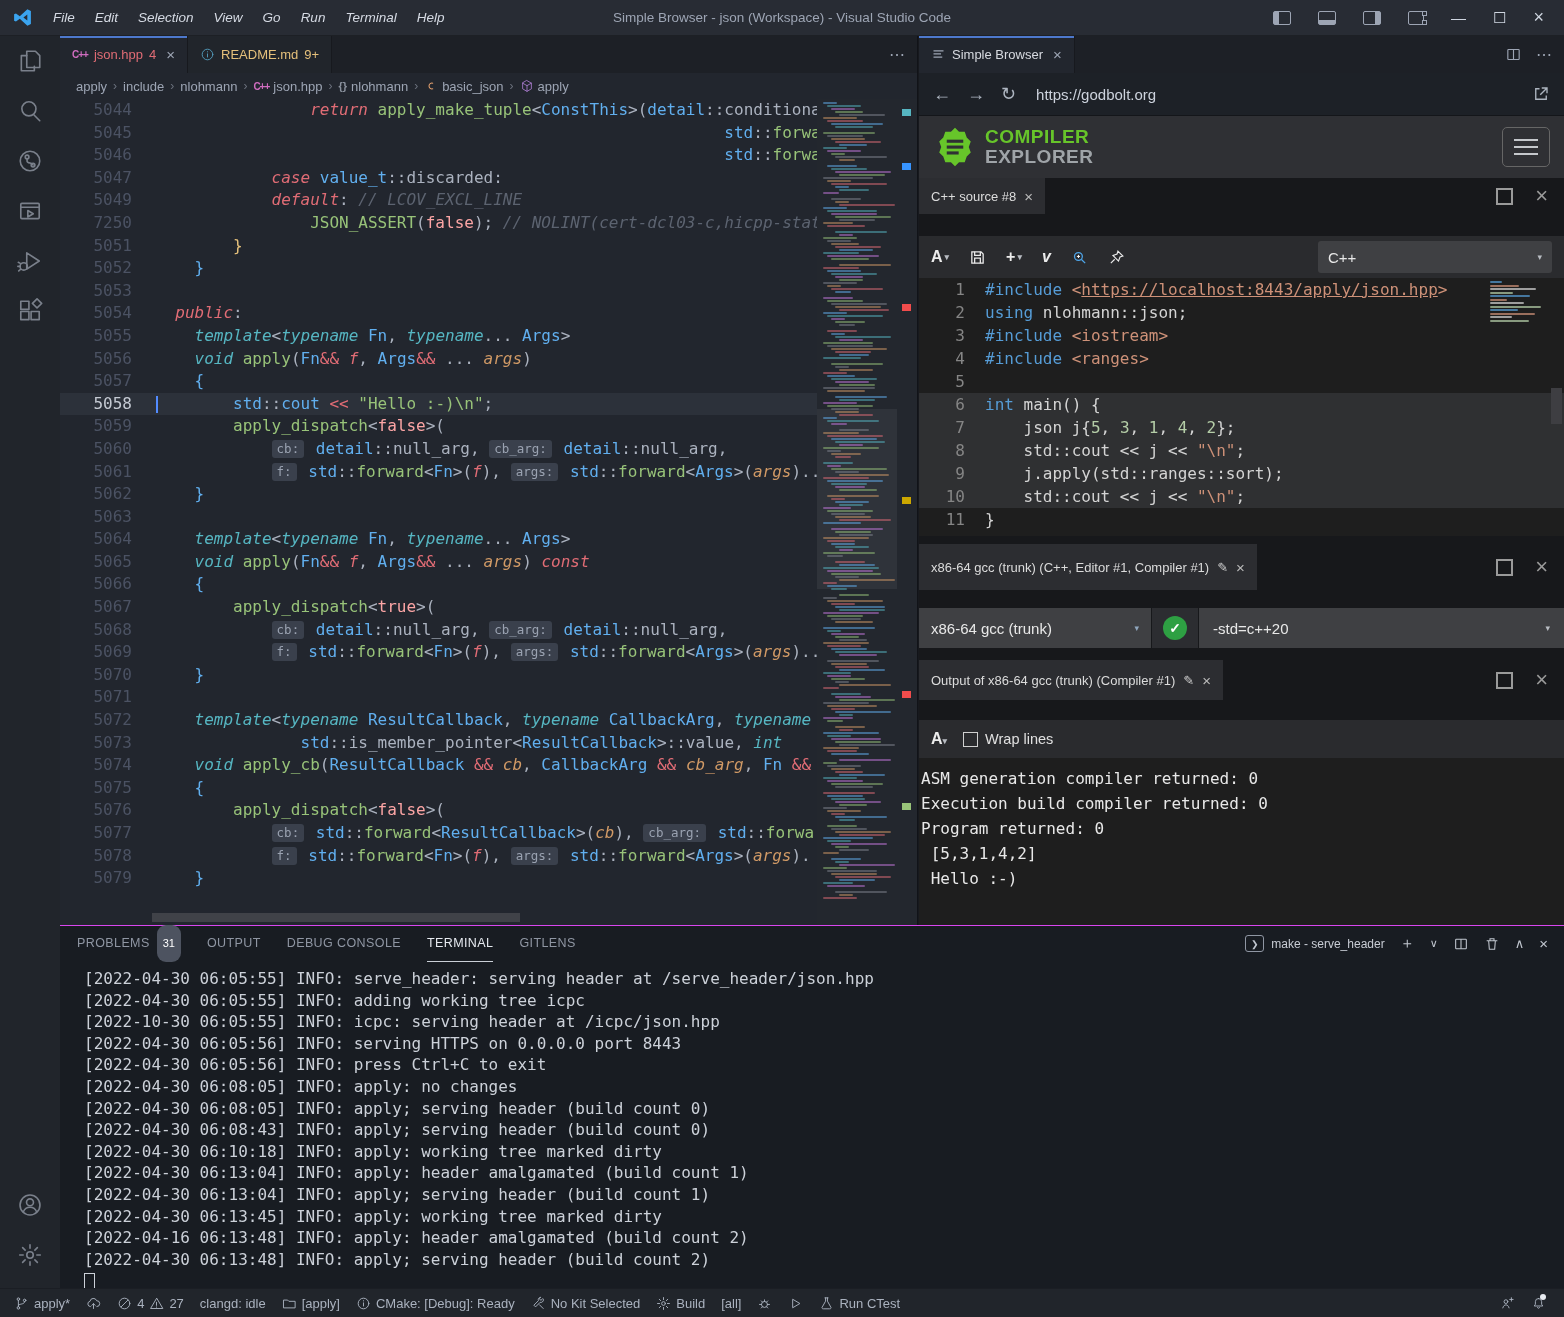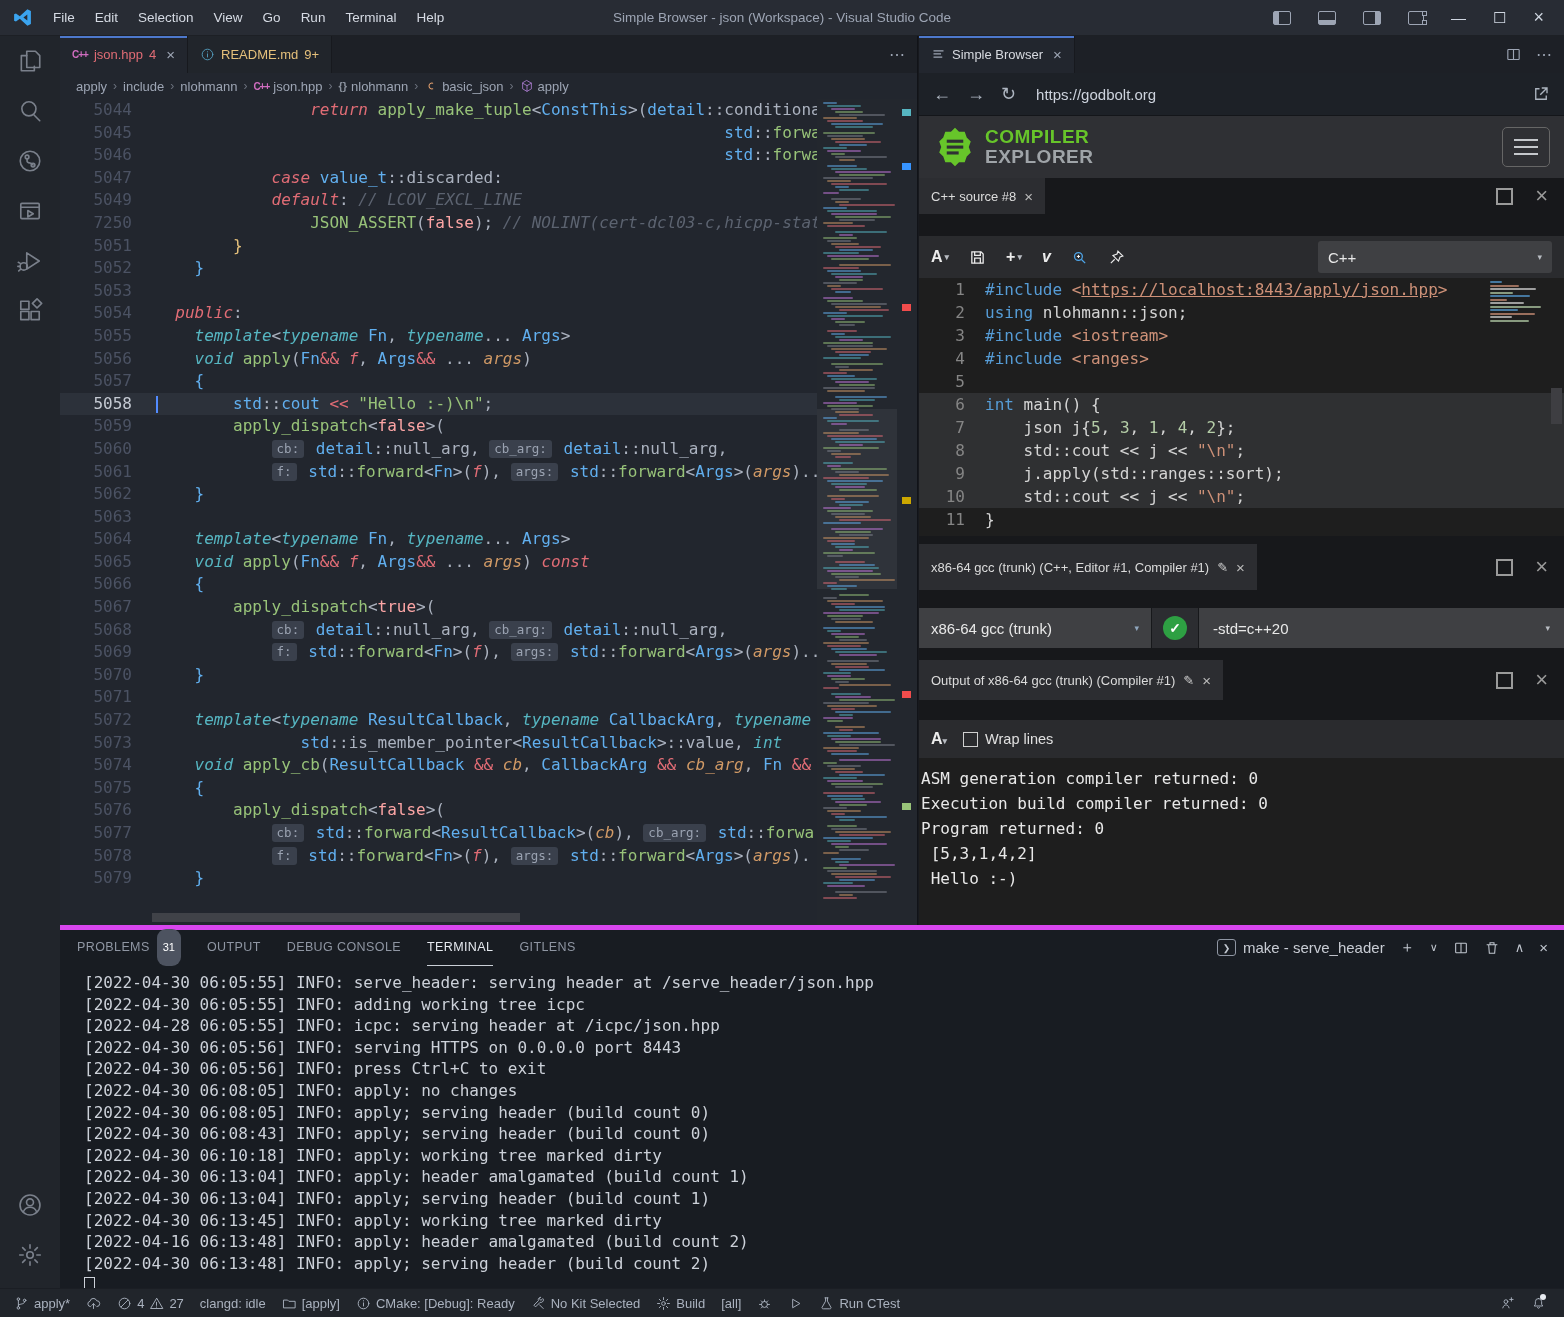--- a/index.html
+++ b/index.html
@@ -103,51 +103,51 @@
   #comp-check{width:46px;height:40px;background:#2c2d31;display:flex;align-items:center;justify-content:center;margin:0 1px;}
   #check-circle{width:24px;height:24px;border-radius:50%;background:#2ea043;color:#fff;font-size:14px;font-weight:bold;display:flex;align-items:center;justify-content:center;}
   #comp-options{flex:1;height:40px;background:#3f4043;display:flex;align-items:center;padding:0 14px;font-size:15px;color:#e8e8e8;}
   #comp-options .caret{margin-left:auto;color:#b8bcc2;}
   #out-toolbar{height:38px;background:#2a2b2e;display:flex;align-items:center;gap:16px;padding:0 12px;flex:none;color:#ececec;}
   .checkbox{width:13px;height:13px;border:1.6px solid #d0d0d0;display:inline-block;}
   #wrap-label{font-size:14.5px;color:#e0e0e0;font-weight:normal;}
   #ce-output{flex:1;background:#1e1e1e;padding:8px 0 0 2px;overflow:hidden;}
   .out-line{font-family:"DejaVu Sans Mono",monospace;font-size:16px;line-height:25px;color:#e8e8e8;white-space:pre;}
   
-  #panel{position:absolute;left:60px;top:925px;width:1504px;height:363px;background:#181c22;border-top:5px solid #d946ef;box-sizing:border-box;display:flex;flex-direction:column;}
+  #panel{position:absolute;left:60px;top:925px;width:1504px;height:363px;background:#181c22;border-top:1px solid #d946ef;box-sizing:border-box;display:flex;flex-direction:column;}
   #panel-header{height:35px;display:flex;align-items:center;flex:none;}
   #panel-tabs{display:flex;gap:26px;margin-left:17px;}
   .panel-tab{font-size:12.5px;letter-spacing:.4px;color:#8f96a3;display:flex;align-items:center;gap:7px;height:35px;line-height:35px;}
   .panel-tab.active{color:#e6eaf0;border-bottom:1.5px solid #cacfd7;}
   .panel-badge{background:#4d5360;color:#fff;font-size:11px;border-radius:9px;padding:1px 6px;letter-spacing:0;}
   #panel-right{margin-left:auto;display:flex;align-items:center;gap:15px;padding-right:16px;color:#c0c6cf;}
   #panel-right svg{width:16px;height:16px;}
   .term-chip{width:17px;height:15px;border:1.2px solid #8f96a3;border-radius:3px;font-size:9px;color:#c0c6cf;display:inline-flex;align-items:center;justify-content:center;}
-  #picker-label{font-size:15px;color:#c8ccd4;margin-left:-8px;}
+  #picker-label{font-size:12px;color:#c8ccd4;margin-left:-8px;}
   .pr-glyph{font-size:15px;}
   #terminal{flex:1;padding:7px 0 0 24px;overflow:hidden;}
   .term-line{font-family:"DejaVu Sans Mono",monospace;font-size:16px;line-height:21.6px;color:#ccd1d9;white-space:pre;}
   #term-cursor{width:9px;height:17px;border:1px solid #ccd1d9;margin-top:3px;}
   
   #statusbar{position:absolute;left:0;top:1288px;width:1564px;height:29px;background:#21252b;border-top:1px solid #1b1e24;box-sizing:border-box;display:flex;align-items:center;color:#aab2bf;font-size:13px;}
   .sb-item{display:flex;align-items:center;gap:5px;padding:0 8px;height:100%;}
   .sb-item svg{width:15px;height:15px;}
   #sb-right{margin-left:auto;display:flex;align-items:center;padding-right:10px;}
   .bell-dot{position:absolute;width:6px;height:6px;border-radius:50%;background:#e7ebf0;margin-left:9px;margin-top:-12px;}
 </style>
 </head>
 <body>
 
 <div id="titlebar">
   <span id="vscode-logo">
       <svg viewBox="0 0 24 24" width="21" height="21">
         <path fill="#3ba4ef" d="M17.6 2.6L8.9 10.7 4.5 7.3 2.4 8.3v7.4l2.1 1 4.4-3.4 8.7 8.1 4-1.9V4.5zM17.5 8.6v6.8L13 12z"></path>
       </svg>
     </span>
-  <div id="menu-row" style="display: flex;">
+  <div id="menu-row" style="display: flex; font-style: italic;">
       <span class="menu-item">File</span>
       <span class="menu-item">Edit</span>
       <span class="menu-item">Selection</span>
       <span class="menu-item">View</span>
       <span class="menu-item">Go</span>
       <span class="menu-item">Run</span>
       <span class="menu-item">Terminal</span>
       <span class="menu-item">Help</span>
     </div>
   <div id="win-title">Simple Browser - json (Workspace) - Visual Studio Code</div>
@@ -834,21 +834,21 @@
           <path d="M4 7h16M9 7V4h6v3M7 7l1 13h8l1-13" fill="none" stroke="currentColor" stroke-width="1.6"></path>
         </svg>
       <span class="pr-glyph" style="font-size:13px;">∧</span>
       <span class="pr-glyph">×</span>
     </div>
   </div>
   <div id="terminal">
     <div id="term-lines">
         <div class="term-line">[2022-04-30 06:05:55] INFO: serve_header: serving header at /serve_header/json.hpp</div>
         <div class="term-line">[2022-04-30 06:05:55] INFO: adding working tree icpc</div>
-        <div class="term-line">[2022-04-28 06:05:55] INFO: icpc: serving header at /icpc/json.hpp</div>
+        <div class="term-line">[2022-10-30 06:05:55] INFO: icpc: serving header at /icpc/json.hpp</div>
         <div class="term-line">[2022-04-30 06:05:56] INFO: serving HTTPS on 0.0.0.0 port 8443</div>
         <div class="term-line">[2022-04-30 06:05:56] INFO: press Ctrl+C to exit</div>
         <div class="term-line">[2022-04-30 06:08:05] INFO: apply: no changes</div>
         <div class="term-line">[2022-04-30 06:08:05] INFO: apply; serving header (build count 0)</div>
         <div class="term-line">[2022-04-30 06:08:43] INFO: apply; serving header (build count 0)</div>
         <div class="term-line">[2022-04-30 06:10:18] INFO: apply: working tree marked dirty</div>
         <div class="term-line">[2022-04-30 06:13:04] INFO: apply: header amalgamated (build count 1)</div>
         <div class="term-line">[2022-04-30 06:13:04] INFO: apply; serving header (build count 1)</div>
         <div class="term-line">[2022-04-30 06:13:45] INFO: apply: working tree marked dirty</div>
         <div class="term-line">[2022-04-16 06:13:48] INFO: apply: header amalgamated (build count 2)</div>

